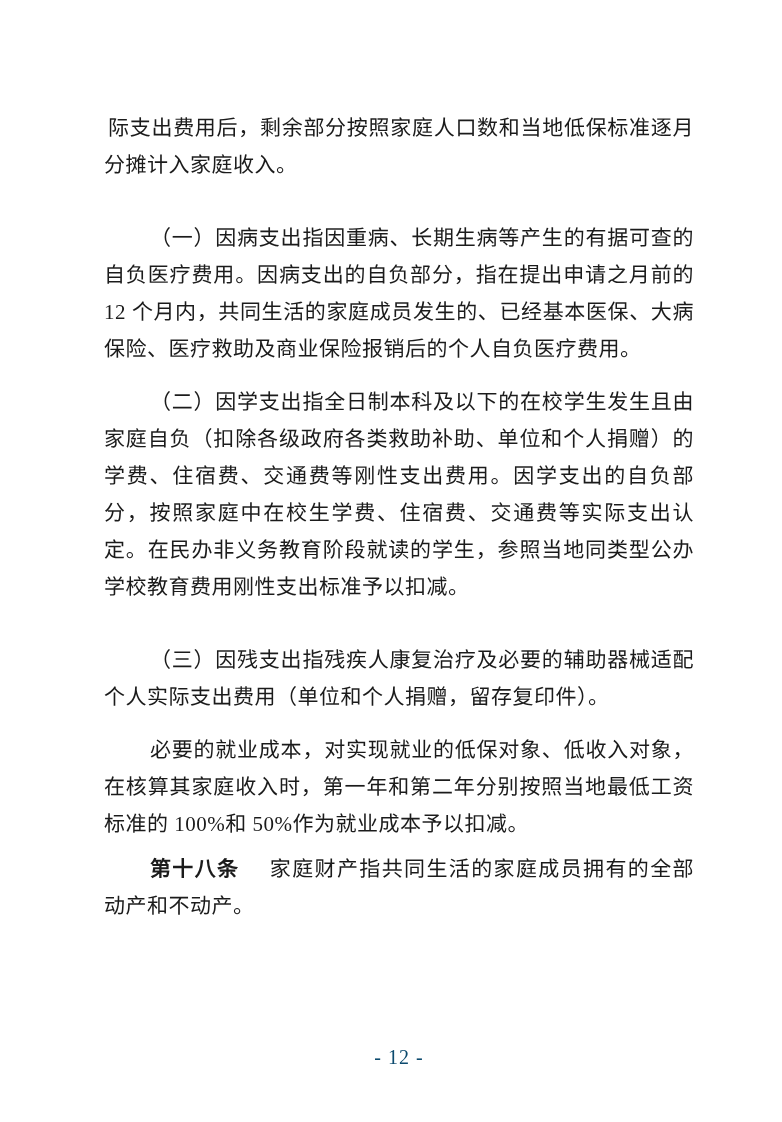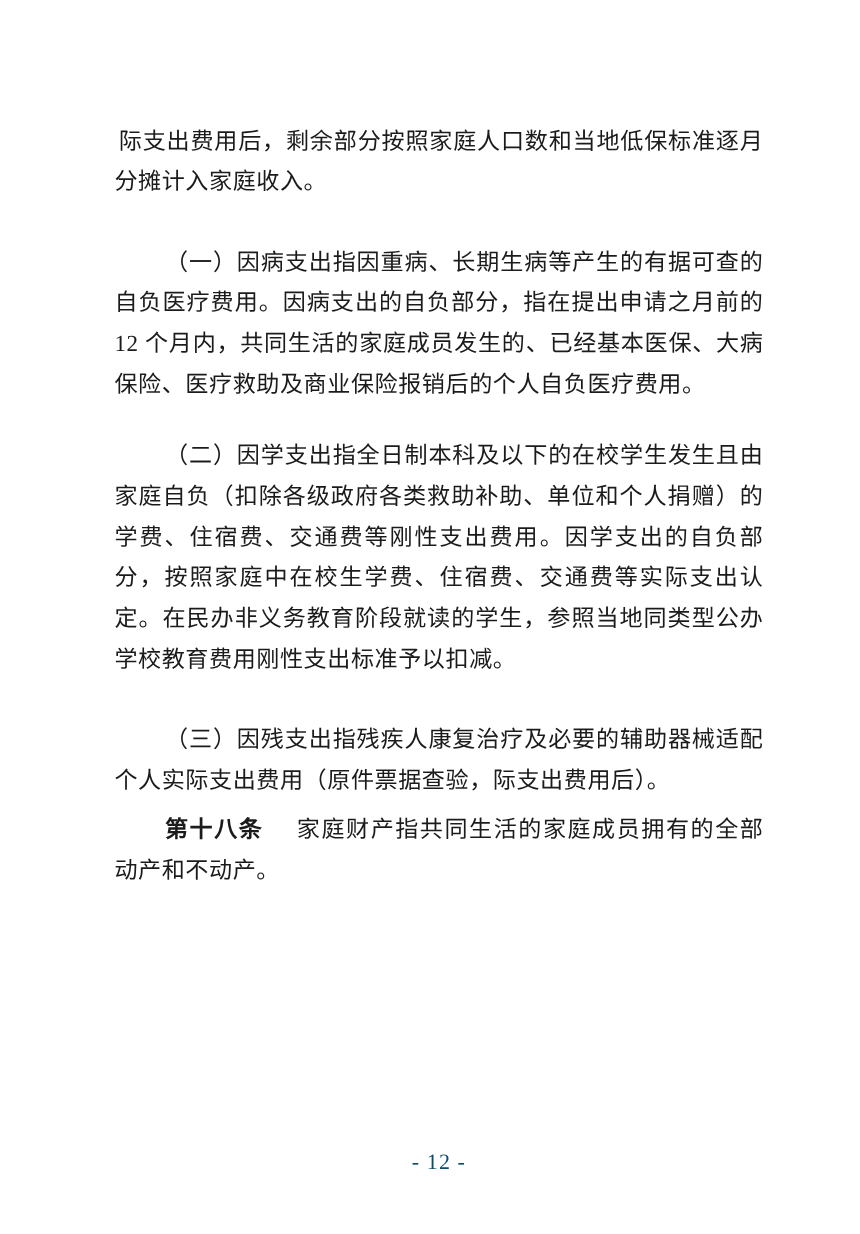--- a/index.html
+++ b/index.html
@@ -22,21 +22,21 @@
     width: 606px;
     font-size: 21px;
     line-height: 37px;
     letter-spacing: 0.5px;
     text-align: justify;
     text-justify: inter-character;
   }
   .para { margin: 0; }
   .para.indent { text-indent: 2em; }
   .para.gap-lg { margin-top: 28px; }
-  .para.gap-sm { margin-top: 20px; }
+  .para.gap-sm { margin-top: 8px; }
   .lead { font-weight: 700; }
   .page-number {
     position: absolute;
     left: 0;
     right: 0;
     top: 1034px;
     text-align: center;
     font-size: 20px;
     letter-spacing: 1px;
     color: #0c4a6e;
@@ -49,22 +49,23 @@
 
   <main class="text-block">
 
     <p class="para"><span>际支出费用后，剩余部分按照家庭人口数和当地低保标准逐月分摊计入家庭收入。</span></p>
 
 
     <p class="para indent gap-lg"><span>（一）因病支出指因重病、长期生病等产生的有据可查的自负医疗费用。因病支出的自负部分，指在提出申请之月前的 12 个月内，共同生活的家庭成员发生的、已经基本医保、大病保险、医疗救助及商业保险报销后的个人自负医疗费用。</span></p>
 
     <p class="para indent gap-sm"><span>（二）因学支出指全日制本科及以下的在校学生发生且由家庭自负（扣除各级政府各类救助补助、单位和个人捐赠）的学费、住宿费、交通费等刚性支出费用。因学支出的自负部分，按照家庭中在校生学费、住宿费、交通费等实际支出认定。在民办非义务教育阶段就读的学生，参照当地同类型公办学校教育费用刚性支出标准予以扣减。</span></p>
 
-    <p class="para indent gap-lg"><span>（三）因残支出指残疾人康复治疗及必要的辅助器械适配个人实际支出费用（原件票据查验，际支出费用后）。</span></p>
+    <p class="para indent gap-lg"><span>（三）因残支出指残疾人康复治疗及必要的辅助器械适配个人实际支出费用（单位和个人捐赠，留存复印件）。</span></p>
 
+    <p class="para indent gap-sm"><span>必要的就业成本，对实现就业的低保对象、低收入对象，在核算其家庭收入时，第一年和第二年分别按照当地最低工资标准的 100%和 50%作为就业成本予以扣减。</span></p>
 
     <p class="para indent"><span class="lead">第十八条</span><span>　家庭财产指共同生活的家庭成员拥有的全部动产和不动产。</span></p>
 
 
   </main>
 
   <footer class="page-number">- 12 -</footer>
 
 </div>
 

